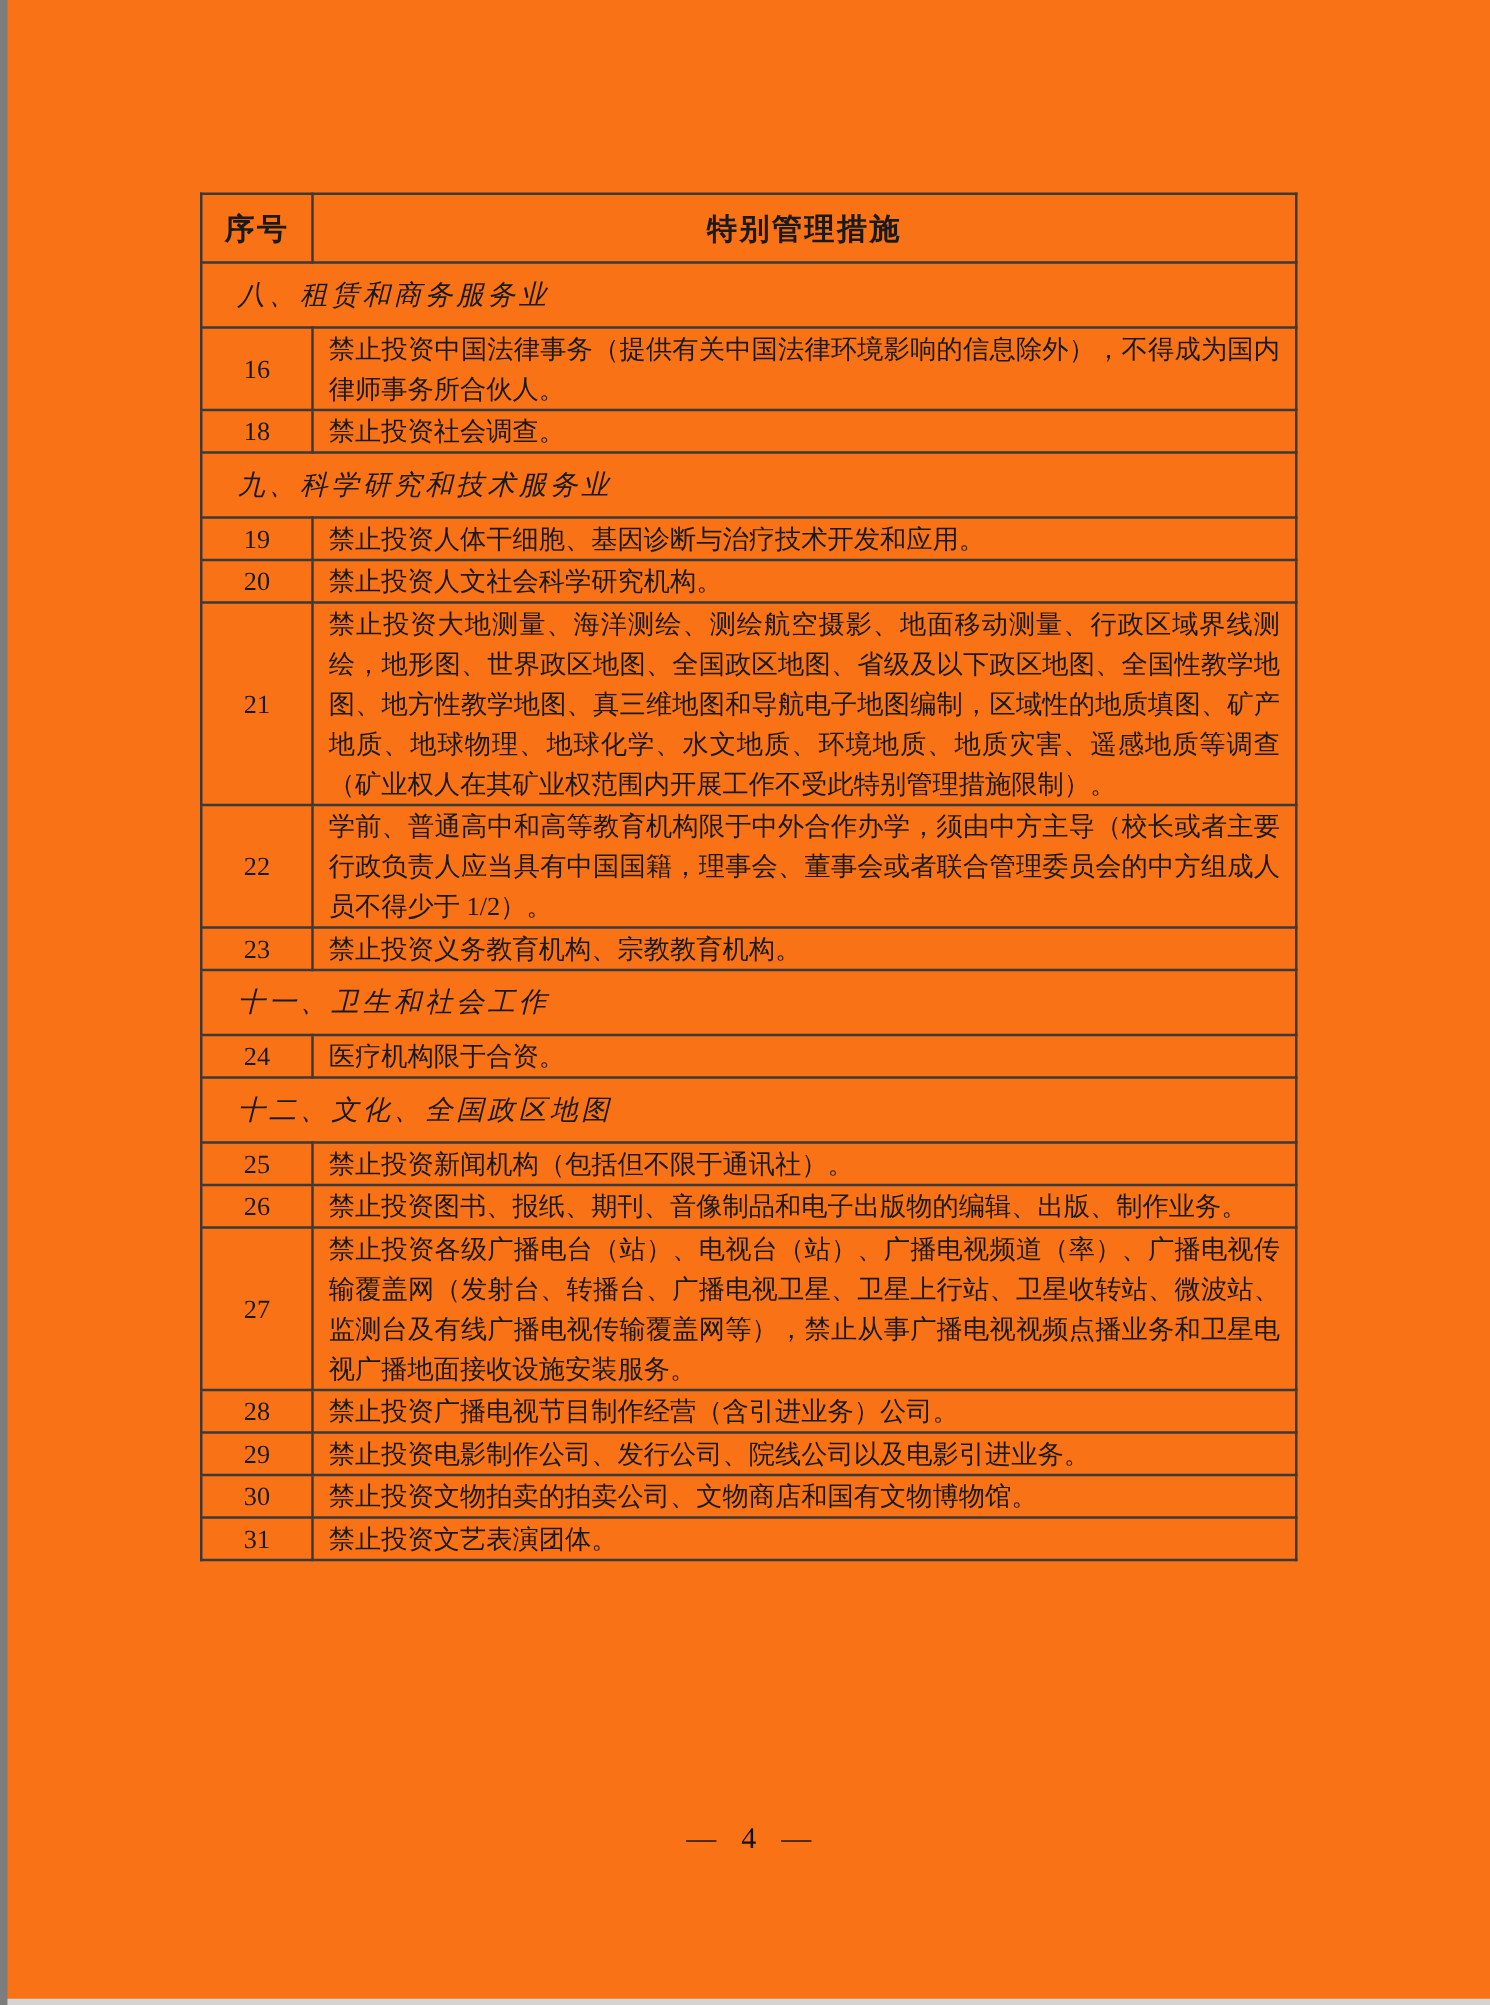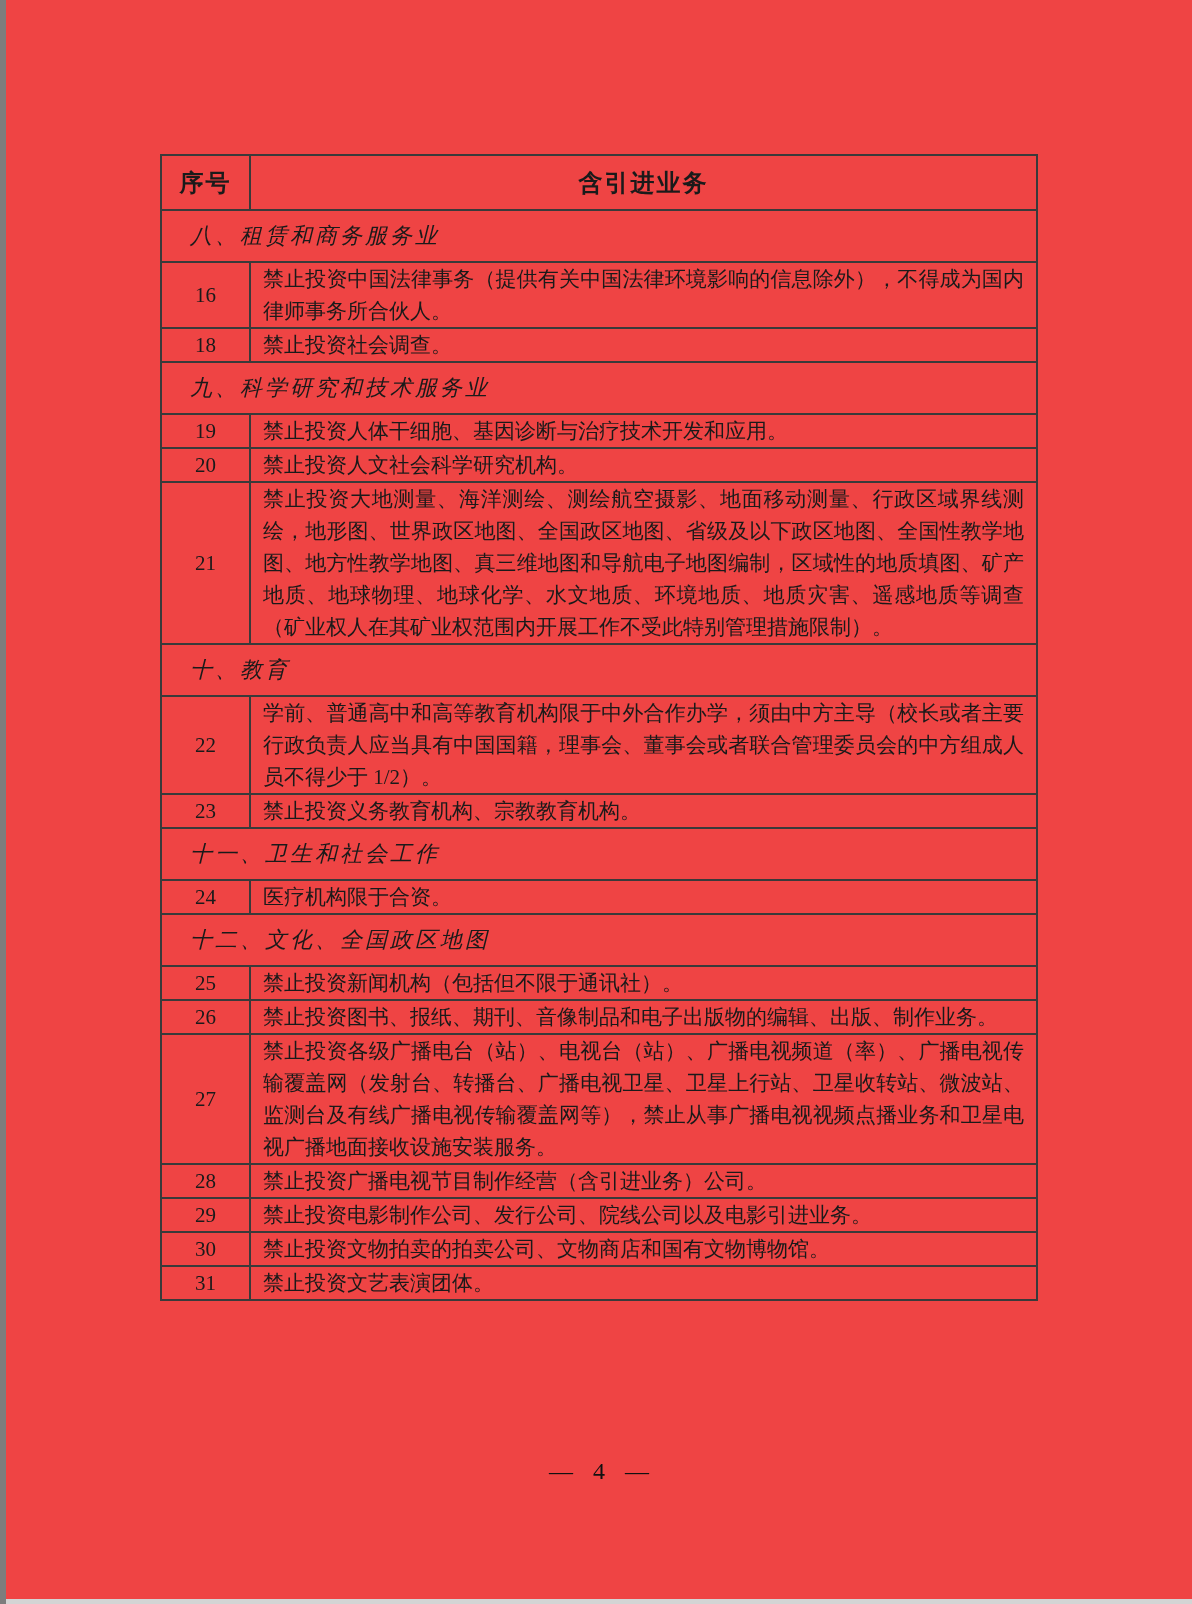--- a/index.html
+++ b/index.html
@@ -9,21 +9,21 @@
     height: 1604px;
     background: #ffffff;
     overflow: hidden;
     font-family: "Liberation Serif", "DejaVu Serif", serif;
     color: #1a1a1a;
   }
   .page {
     position: relative;
     width: 1192px;
     height: 1604px;
-    background: #ef4444;
+    background: #f97316;
   }
   .left-strip {
     position: absolute;
     left: 0; top: 0;
     width: 6px; height: 1604px;
     background: #7d7d7d;
   }
   .bottom-strip {
     position: absolute;
     left: 6px; bottom: 0;
@@ -91,21 +91,21 @@
 <body>
 
 <div class="page">
   <div class="left-strip"></div>
   <div class="bottom-strip"></div>
 
   <table class="measures-table">
     <thead>
       <tr>
         <th class="col-index">序号</th>
-        <th class="col-measure">含引进业务</th>
+        <th class="col-measure">特别管理措施</th>
       </tr>
     </thead>
     <tbody id="table-body">
         <tr>
           <td colspan="2" class="section-cell">八、租赁和商务服务业</td>
         </tr>
         <tr>
           <td class="no-cell">16</td>
           <td class="text-cell">禁止投资中国法律事务（提供有关中国法律环境影响的信息除外），不得成为国内律师事务所合伙人。</td>
         </tr>
@@ -120,23 +120,20 @@
           <td class="no-cell">19</td>
           <td class="text-cell">禁止投资人体干细胞、基因诊断与治疗技术开发和应用。</td>
         </tr>
         <tr>
           <td class="no-cell">20</td>
           <td class="text-cell">禁止投资人文社会科学研究机构。</td>
         </tr>
         <tr>
           <td class="no-cell">21</td>
           <td class="text-cell">禁止投资大地测量、海洋测绘、测绘航空摄影、地面移动测量、行政区域界线测绘，地形图、世界政区地图、全国政区地图、省级及以下政区地图、全国性教学地图、地方性教学地图、真三维地图和导航电子地图编制，区域性的地质填图、矿产地质、地球物理、地球化学、水文地质、环境地质、地质灾害、遥感地质等调查（矿业权人在其矿业权范围内开展工作不受此特别管理措施限制）。</td>
-        </tr>
-        <tr>
-          <td colspan="2" class="section-cell">十、教育</td>
         </tr>
         <tr>
           <td class="no-cell">22</td>
           <td class="text-cell">学前、普通高中和高等教育机构限于中外合作办学，须由中方主导（校长或者主要行政负责人应当具有中国国籍，理事会、董事会或者联合管理委员会的中方组成人员不得少于 1/2）。</td>
         </tr>
         <tr>
           <td class="no-cell">23</td>
           <td class="text-cell">禁止投资义务教育机构、宗教教育机构。</td>
         </tr>
         <tr>

